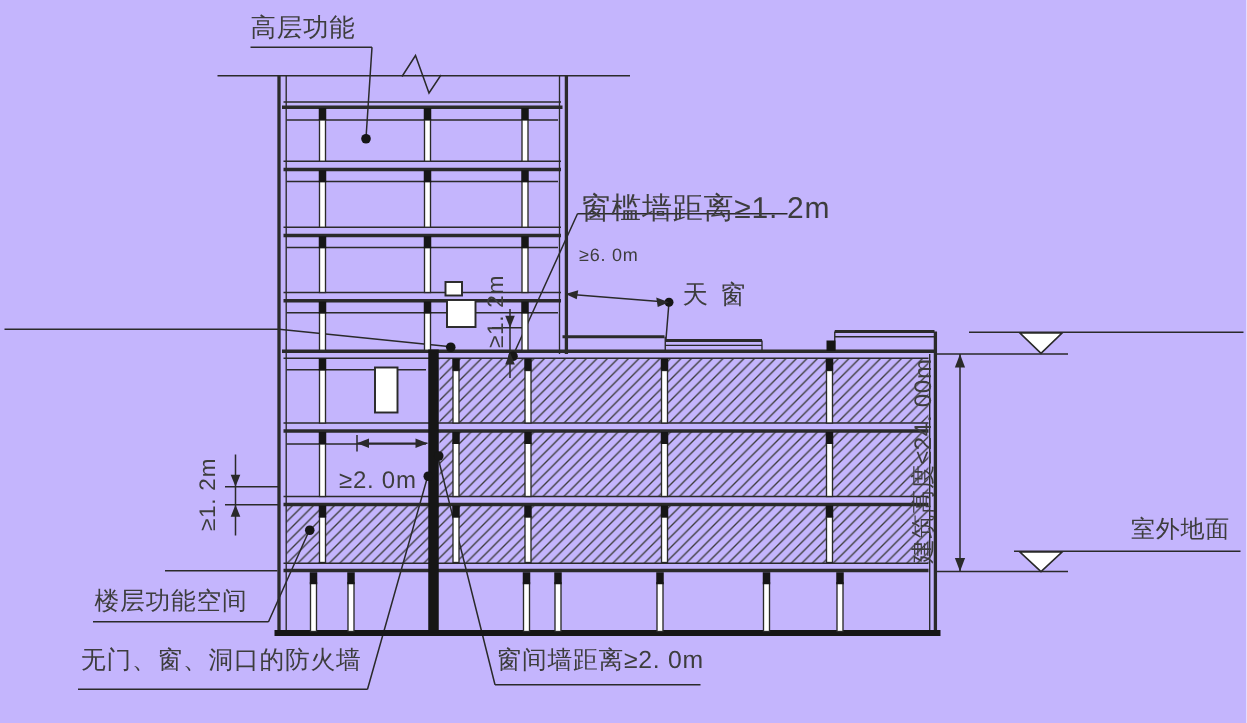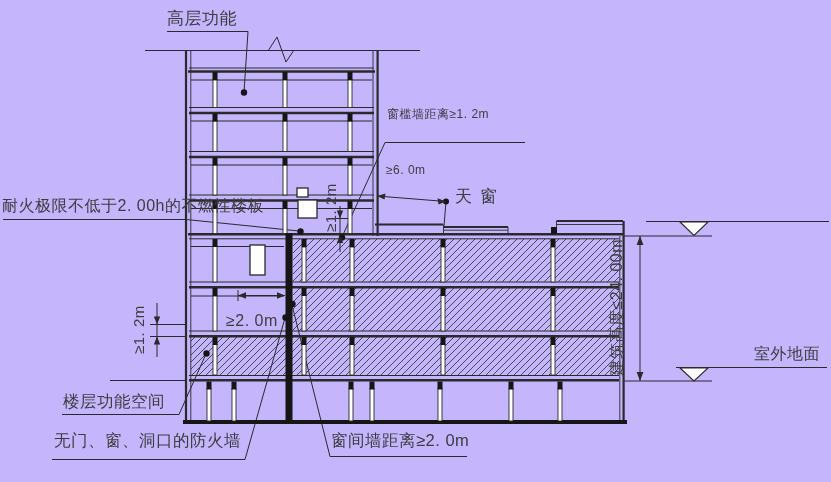--- a/index.html
+++ b/index.html
@@ -186,22 +186,21 @@
       <polygon points="446,201.5 437.5,198.3 438.5,204.6"></polygon>
     </g>
 
     <g fill="#ffffff" stroke="#2a2a2a" stroke-width="1.1">
       <polygon points="680,222 708,222 694,235.5"></polygon>
       <polygon points="680,368 708,368 694,381"></polygon>
     </g>
   </svg>
 
   <div class="lbl" style="left:167px;top:9px;font-size:17px;">高层功能</div>
-  <div class="lbl" style="left:2px;top:197px;font-size:16px;">耐火极限不低于2. 00h的不燃性楼板</div>
-  <div class="lbl" style="left:387px;top:108px;font-size:12px;">窗槛墙距离≥1. 2m</div>
+  <div class="lbl" style="left:387px;top:128px;font-size:20px;">窗槛墙距离≥1. 2m</div>
   <div class="lbl dim" style="left:386px;top:164px;font-size:12px;">≥6. 0m</div>
   <div class="lbl" style="left:455px;top:187px;font-size:17px;letter-spacing:8px;">天窗</div>
   <div class="lbl vert" style="left:542px;top:298px;width:150px;font-size:16px;">建筑高度≤24. 00m</div>
   <div class="lbl" style="left:754px;top:345px;font-size:16px;">室外地面</div>
   <div class="lbl vert dim" style="left:109px;top:321px;width:60px;font-size:15px;">≥1. 2m</div>
   <div class="lbl vert dim" style="left:301px;top:199px;width:60px;font-size:15px;">≥1. 2m</div>
   <div class="lbl dim" style="left:226px;top:276px;margin-top:36px;">≥2. 0m</div>
   <div class="lbl" style="left:63px;top:392px;">楼层功能空间</div>
   <div class="lbl" style="left:54px;top:431px;">无门、窗、洞口的防火墙</div>
   <div class="lbl" style="left:331px;top:431px;">窗间墙距离≥2. 0m</div>

